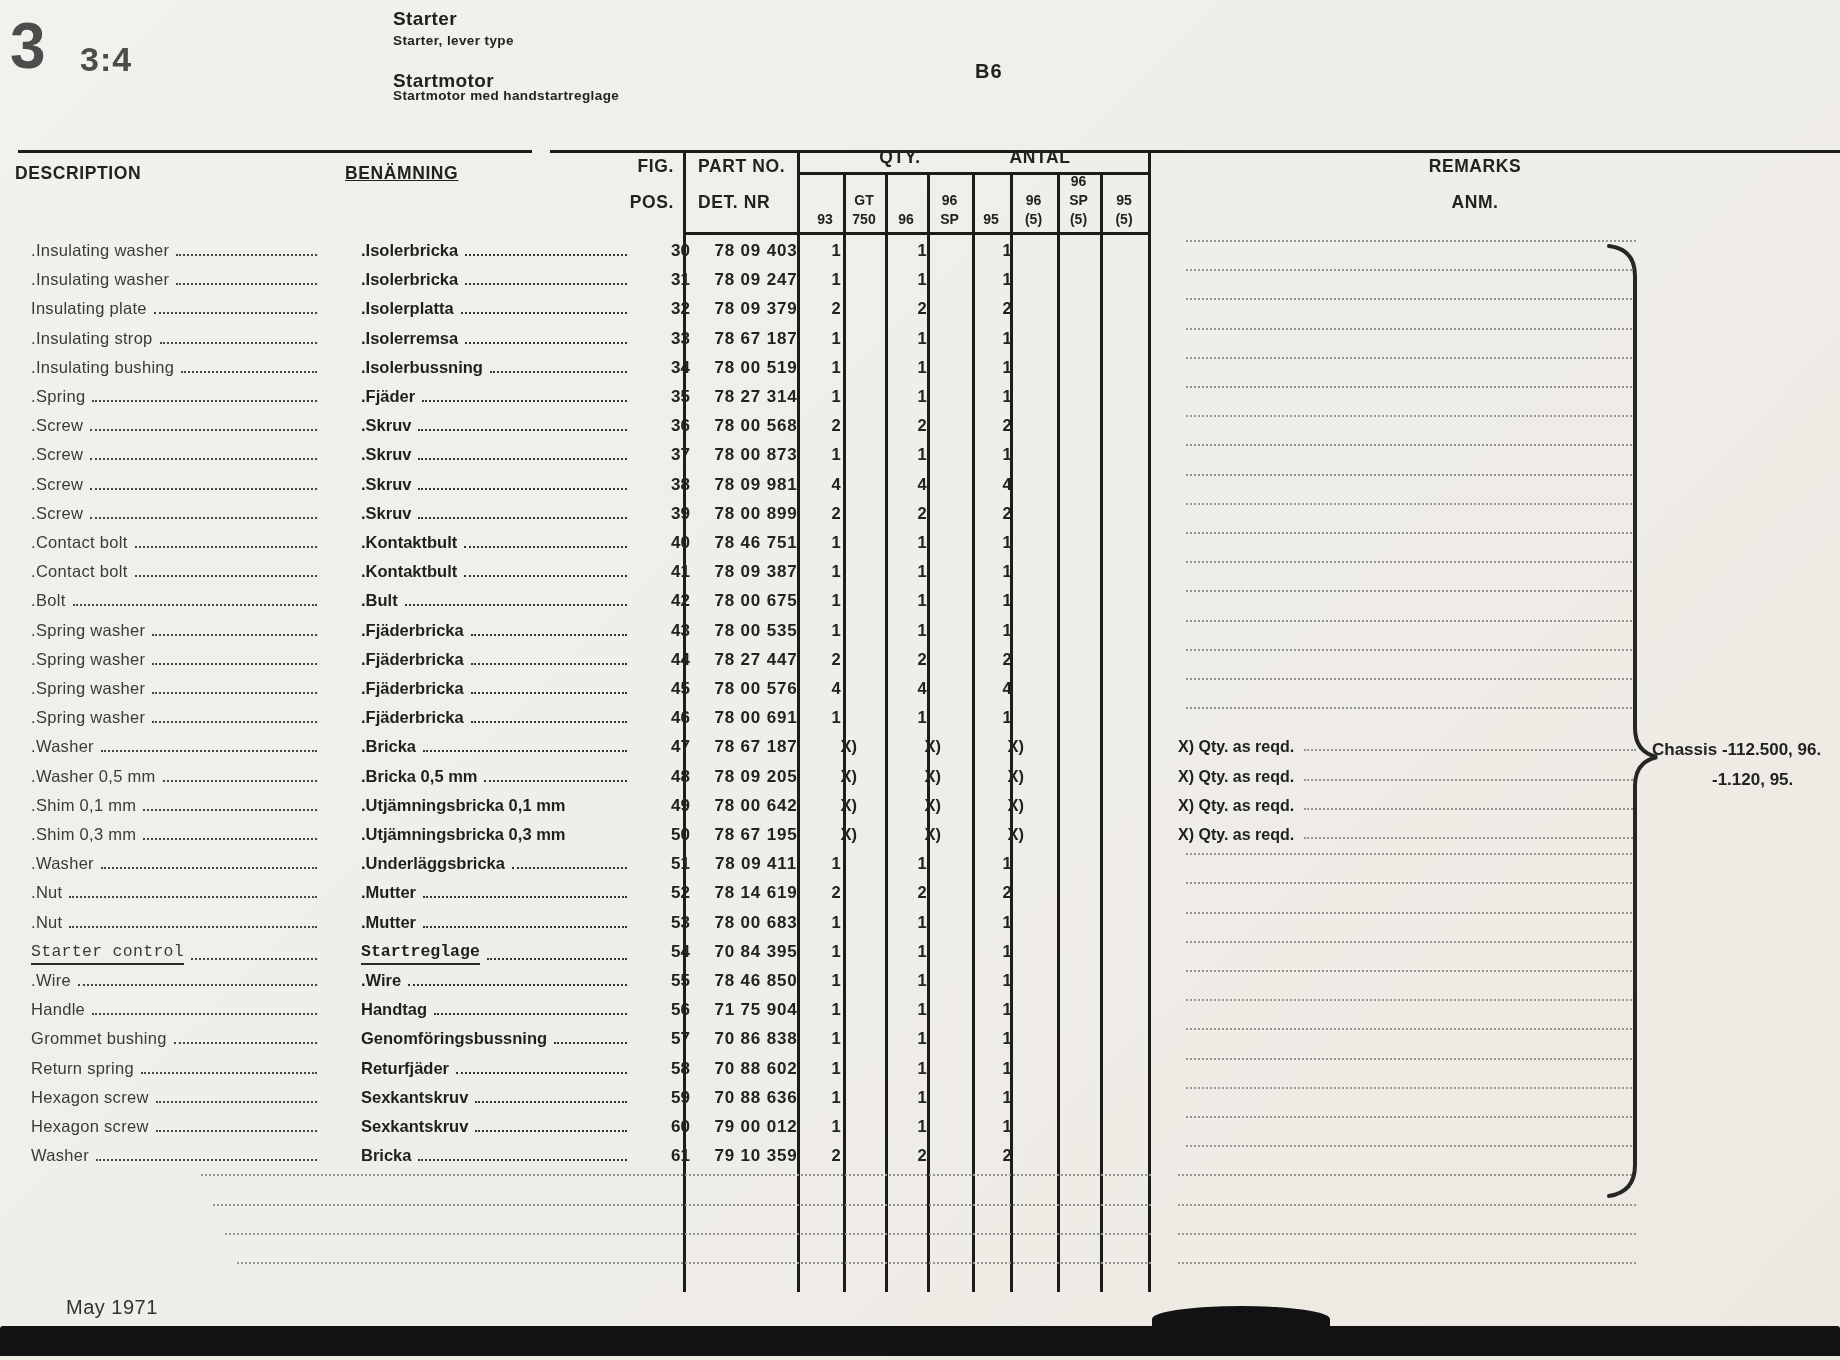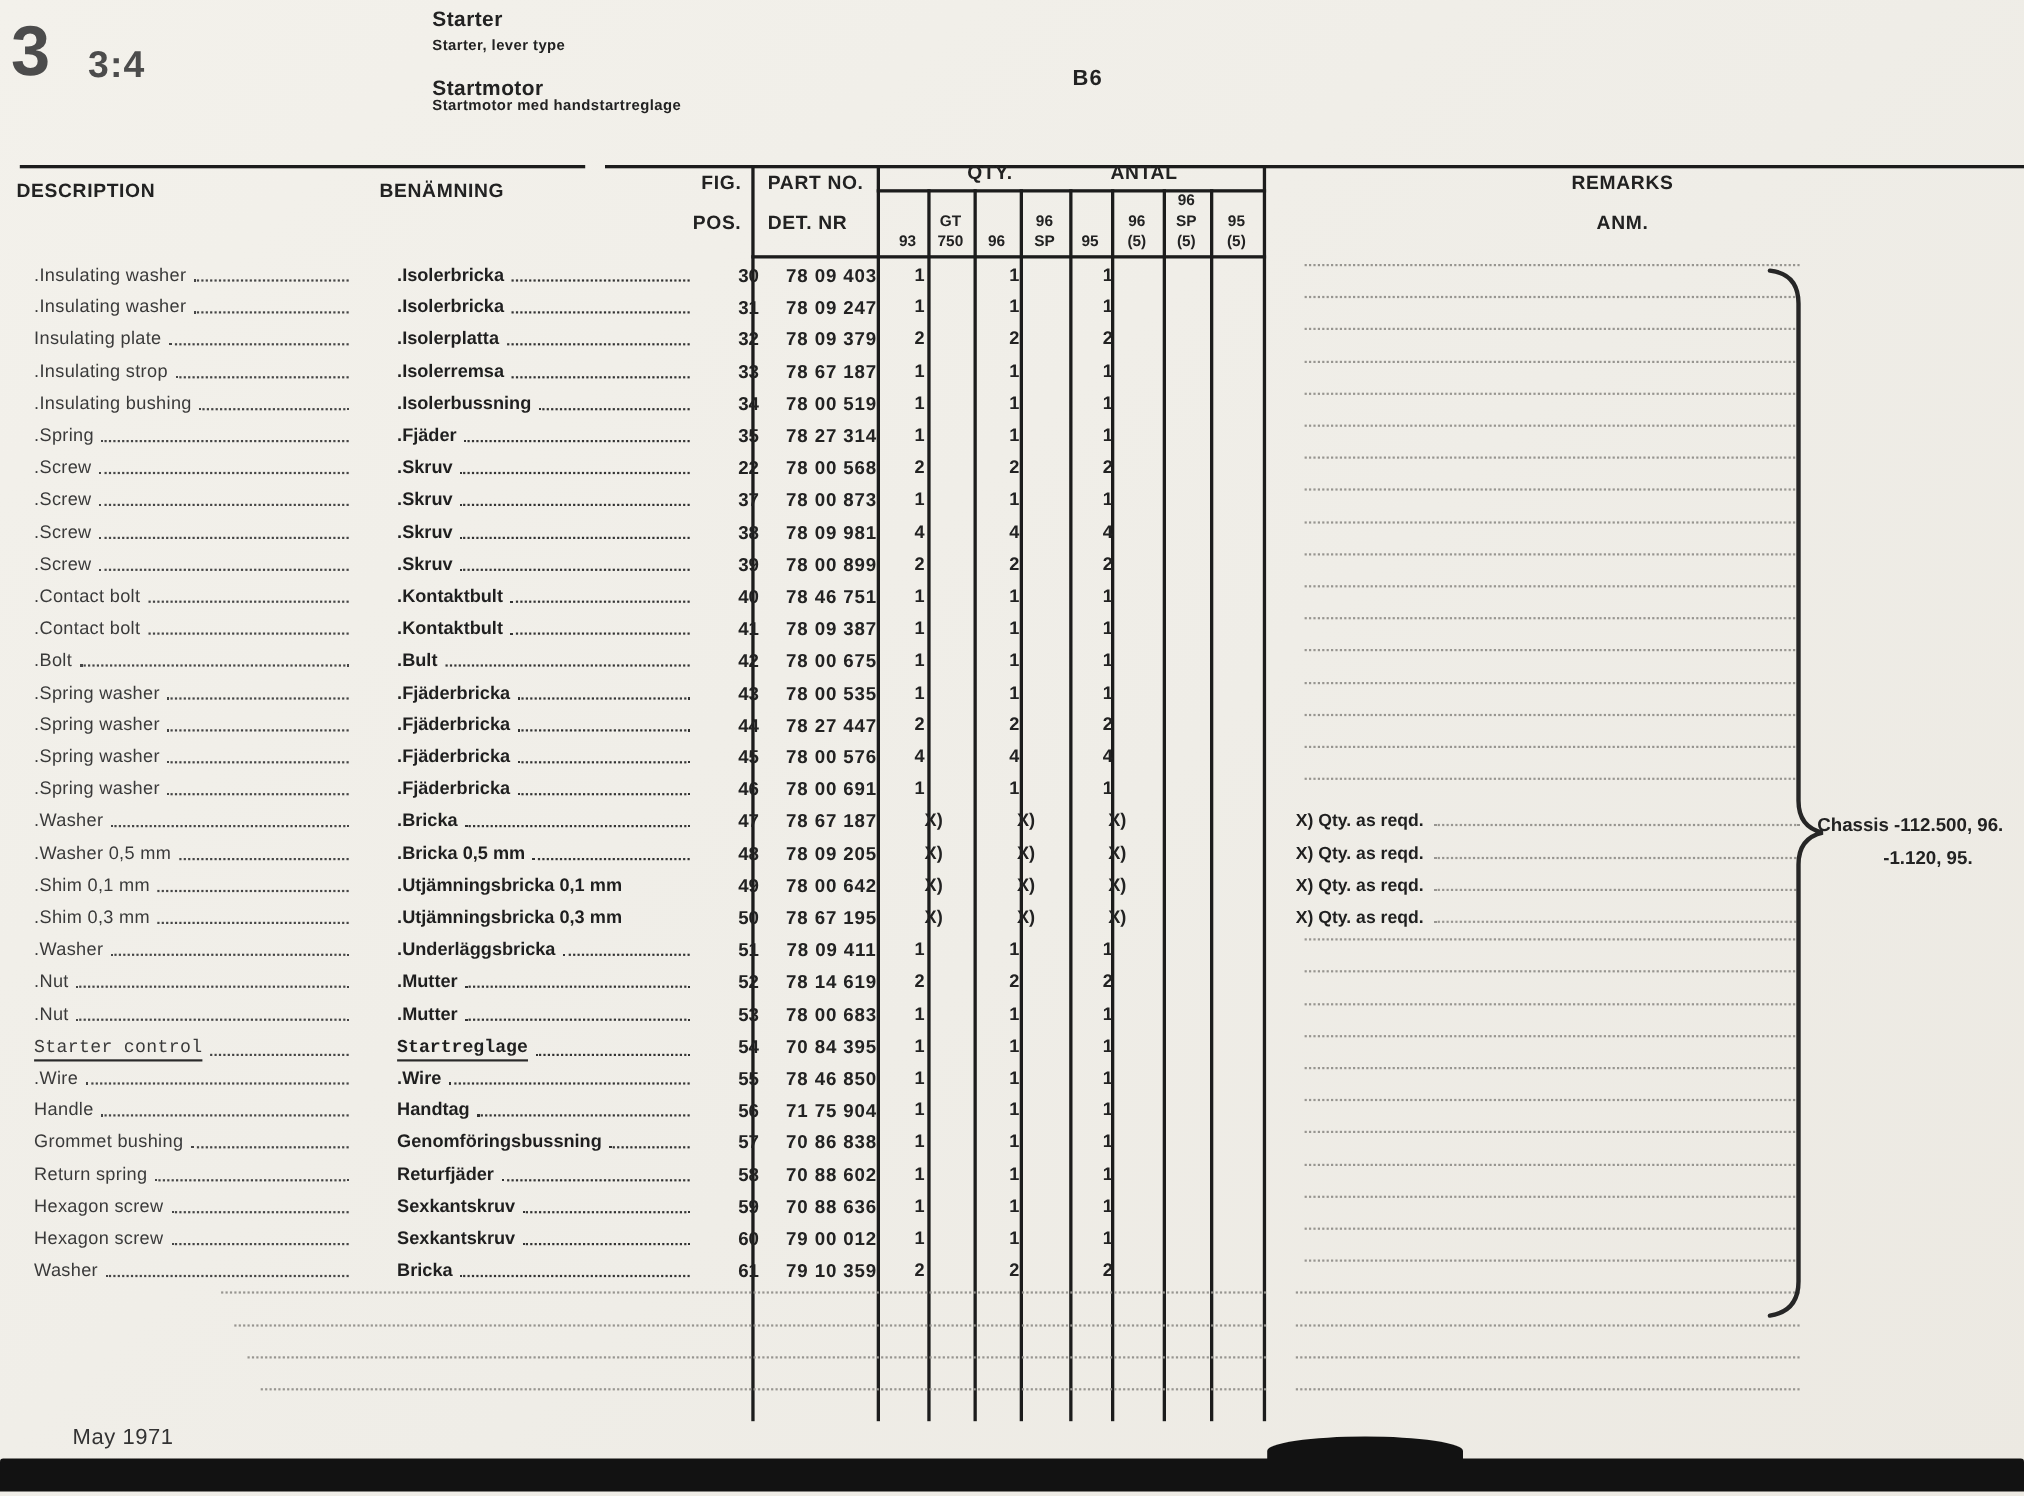--- a/index.html
+++ b/index.html
@@ -66,21 +66,21 @@
   <div class="abs title-en">Starter</div>
   <div class="abs subtitle-en">Starter, lever type</div>
   <div class="abs title-sv">Startmotor</div>
   <div class="abs subtitle-sv">Startmotor med handstartreglage</div>
   <div class="abs b6">B6</div>
 
   <div class="abs hline" style="left:18px;top:150px;width:514px;"></div>
   <div class="abs hline" style="left:550px;top:150px;width:1290px;"></div>
 
   <div class="abs colhead" style="left:15px;top:163px;">DESCRIPTION</div>
-  <div class="abs colhead" style="left:345px;top:163px;">BENÄMNING</div>
+  <div class="abs colhead" style="left:345px;top:163px;text-decoration:underline;">BENÄMNING</div>
   <div class="abs colhead" style="left:608px;top:156px;width:66px;text-align:right;">FIG.</div>
   <div class="abs colhead" style="left:608px;top:192px;width:66px;text-align:right;">POS.</div>
   <div class="abs colhead" style="left:698px;top:156px;">PART NO.</div>
   <div class="abs colhead" style="left:698px;top:192px;">DET. NR</div>
   <div class="abs colhead" style="left:850px;top:147px;width:100px;text-align:center;">QTY.</div>
   <div class="abs colhead" style="left:985px;top:147px;width:110px;text-align:center;">ANTAL</div>
   <div class="abs colhead" style="left:1300px;top:156px;width:350px;text-align:center;">REMARKS</div>
   <div class="abs colhead" style="left:1300px;top:192px;width:350px;text-align:center;">ANM.</div>
 
   <div class="abs" style="left:0;top:172px;width:1840px;height:60px;">
@@ -243,21 +243,21 @@
       </div>
       <div class="trow" style="top: 175.2px;">
         <div class="cell desc">
           <span class="lbl">.Screw</span>
           <span class="leader"></span>
         </div>
         <div class="cell sv">
           <span class="lbl">.Skruv</span>
           <span class="leader"></span>
         </div>
-        <div class="cell figp">22</div>
+        <div class="cell figp">36</div>
         <div class="cell part">78 00 568</div>
         <div class="cell q q93">2</div>
         <div class="cell q q96">2</div>
         <div class="cell q q95">2</div>
         <div class="cell remark">
           <span class="rleader"></span>
         </div>
       </div>
       <div class="trow" style="top: 204.4px;">
         <div class="cell desc">

